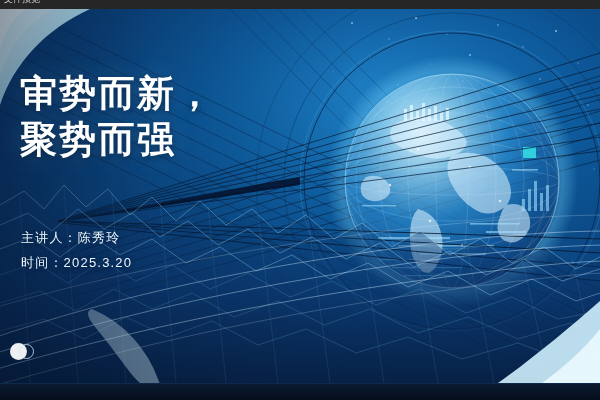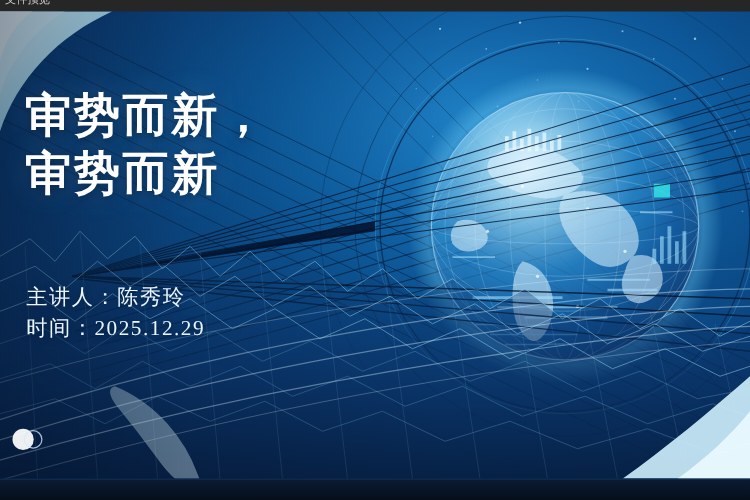--- a/index.html
+++ b/index.html
@@ -1,19 +1,19 @@
 <!DOCTYPE html>
 <html><head>
 <meta charset="utf-8">
 <style>
   html,body{margin:0;padding:0;background:#000;}
   body{width:600px;height:400px;overflow:hidden;
        font-family:"Liberation Sans","DejaVu Sans",sans-serif;}
 
-  #slide-window{position:relative;width:600px;height:400px;overflow:hidden;background:#07182f;font-family:Liberation Serif, serif;}
+  #slide-window{position:relative;width:600px;height:400px;overflow:hidden;background:#07182f;}
 
   
   #titlebar{position:absolute;left:0;top:0;width:600px;height:9px;
             background:#262626;overflow:hidden;z-index:60;}
   #titlebar .tb-text{position:absolute;left:4px;top:-5px;font-size:9px;color:#cfcfcf;
             white-space:nowrap;line-height:9px;}
 
   
   #bottombar{position:absolute;left:0;bottom:0;width:600px;height:17px;
              background:linear-gradient(180deg,#0a1b33 0%,#081425 60%,#050d1a 100%);z-index:55;}
@@ -28,21 +28,21 @@
 
   
   #text-block{position:absolute;left:20px;top:62px;z-index:40;}
   #headline{color:#ffffff;font-size:37px;line-height:46px;font-weight:bold;
             letter-spacing:2px;
             text-shadow:0 2px 9px rgba(2,22,48,.75),0 0 22px rgba(120,200,255,.30);}
   #headline .hl-line{display:block;white-space:nowrap;}
 
   #meta-block{position:absolute;left:21px;top:216px;z-index:40;}
   #meta-block .meta-line{display:block;white-space:nowrap;color:#eaf6ff;
-            font-size:17px;line-height:25px;letter-spacing:1.2px;
+            font-size:13px;line-height:25px;letter-spacing:1.2px;
             text-shadow:0 1px 5px rgba(3,24,52,.85);}
 
   
   #dot-mark{position:absolute;left:10px;bottom:40px;z-index:45;}
   #dot-mark .solid{position:absolute;left:0;top:0;width:17px;height:17px;
             border-radius:50%;background:#ffffff;opacity:.93;}
   #dot-mark .ring{position:absolute;left:9px;top:1px;width:13px;height:13px;
             border-radius:50%;border:1px solid rgba(210,235,255,.78);}
 </style>
 </head>
@@ -351,27 +351,27 @@
             <stop offset="100%" stop-color="#041227" stop-opacity="0"></stop>
           </linearGradient>
         </defs>
         <rect x="0" y="0" width="360" height="374" fill="url(#vig)"></rect>
       </svg>
     </div>
 
     <div id="text-block">
       <div id="headline">
         <span class="hl-line">审势而新，</span>
-        <span class="hl-line">审势而新</span>
+        <span class="hl-line">聚势而强</span>
       </div>
     </div>
 
     <div id="meta-block">
       <span class="meta-line">主讲人：陈秀玲</span>
-      <span class="meta-line">时间：2025.12.29</span>
+      <span class="meta-line">时间：2025.3.20</span>
     </div>
 
     <div id="dot-mark">
       <span class="solid"></span>
       <span class="ring"></span>
     </div>
 
   </div>
 
   <div id="bottombar">

